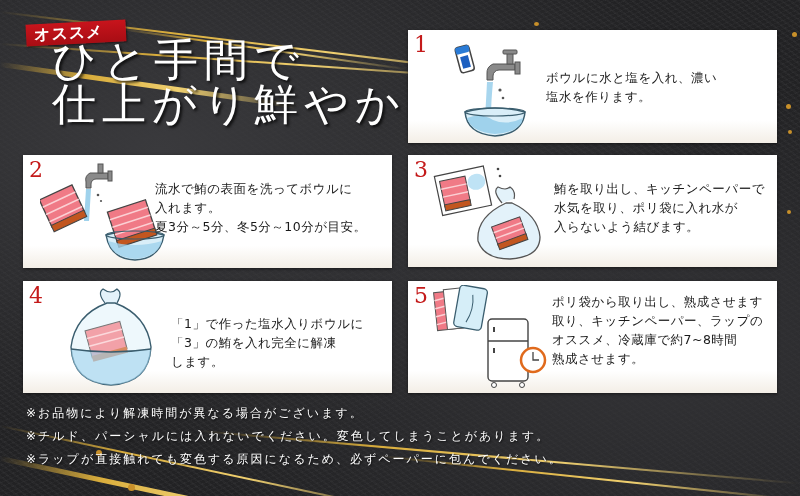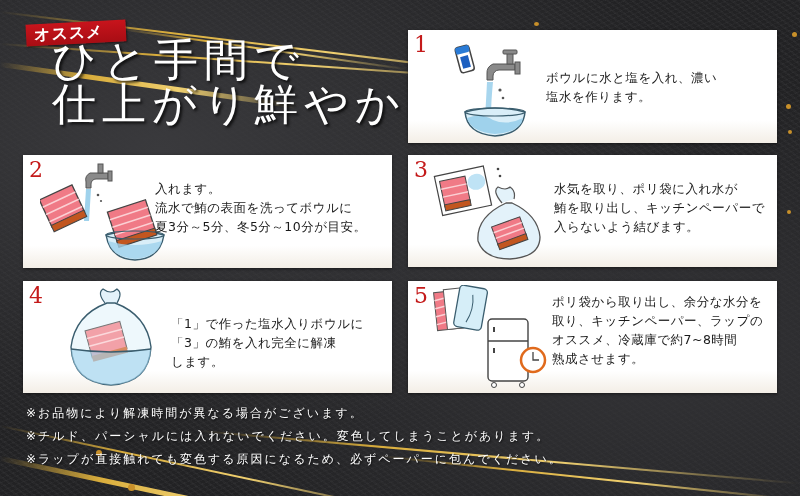--- a/index.html
+++ b/index.html
@@ -118,22 +118,22 @@
       <path d="M66 74 Q94 66 124 74 Q120 98 95 99 Q70 98 66 74z" fill="#d9eef8" stroke="#3a5d6e" stroke-width="1.4"></path>
       <g transform="rotate(-18 92 62)">
         <rect x="72" y="44" width="40" height="32" fill="#f07a86" stroke="#444" stroke-width="1.3"></rect>
         <path d="M72 52 h40 M72 60 h40 M72 68 h40" stroke="#fbd0d4" stroke-width="1.5"></path>
         <rect x="72" y="74" width="40" height="7" fill="#c2561f" stroke="#444"></rect>
       </g>
       <path d="M68 80 Q95 88 122 80 Q118 96 95 98 Q72 96 68 80z" fill="#9fd2ec" opacity=".8"></path>
       <ellipse cx="95" cy="74" rx="29" ry="4" fill="none" stroke="#3a5d6e" stroke-width="1.2"></ellipse>
     </svg>
     <div class="ctext" style="left:132px;top:24px;">
+      <span>流水で鮪の表面を洗ってボウルに</span>
       <span>入れます。</span>
-      <span>流水で鮪の表面を洗ってボウルに</span>
       <span>夏3分～5分、冬5分～10分が目安。</span>
     </div>
   </div>
 
   <div class="card" style="left:408px;top:155px;width:369px;height:112px;">
     <div class="num">3</div>
     <svg class="illus" style="left:24px;top:6px;" width="120" height="100" viewBox="0 0 120 100">
       <g transform="rotate(-12 30 30)">
         <rect x="6" y="10" width="50" height="40" fill="#fff" stroke="#444" stroke-width="1.2"></rect>
         <rect x="10" y="16" width="26" height="26" fill="#f07a86" stroke="#444"></rect>
@@ -145,22 +145,22 @@
         <circle cx="68" cy="15" r="1.3" fill="#444"></circle>
       <path d="M70 42 Q60 30 66 26 Q74 30 78 26 Q84 30 82 38" fill="#e3f2fa" stroke="#555" stroke-width="1.2"></path>
       <path d="M74 42 Q44 56 46 80 Q52 98 78 98 Q108 96 108 76 Q106 54 80 42z" fill="#e3f2fa" stroke="#555" stroke-width="1.3"></path>
       <g transform="rotate(-20 78 70)">
         <rect x="62" y="60" width="30" height="20" fill="#f07a86" stroke="#444"></rect>
         <path d="M62 66 h30 M62 72 h30" stroke="#fbd0d4" stroke-width="1.5"></path>
         <rect x="62" y="78" width="30" height="6" fill="#c2561f" stroke="#444"></rect>
       </g>
     </svg>
     <div class="ctext" style="left:146px;top:24px;">
+      <span>鮪を取り出し、キッチンペーパーで</span>
       <span>水気を取り、ポリ袋に入れ水が</span>
-      <span>鮪を取り出し、キッチンペーパーで</span>
       <span>入らないよう結びます。</span>
     </div>
   </div>
 
   <div class="card" style="left:23px;top:281px;width:369px;height:112px;">
     <div class="num">4</div>
     <svg class="illus" style="left:38px;top:4px;" width="100" height="104" viewBox="0 0 100 104">
       <path d="M44 18 Q36 8 42 4 Q50 10 56 4 Q62 8 56 18" fill="#e3f2fa" stroke="#3a5d6e" stroke-width="1.2"></path>
       <path d="M46 18 Q14 30 10 62 Q12 98 50 100 Q88 98 90 62 Q86 30 54 18z" fill="#eef8fc" stroke="#3a5d6e" stroke-width="1.4"></path>
       <g transform="rotate(-15 48 58)">
@@ -193,21 +193,21 @@
       <rect x="56" y="34" width="40" height="62" rx="4" fill="#fff" stroke="#444" stroke-width="1.4"></rect>
       <line x1="56" y1="56" x2="96" y2="56" stroke="#444" stroke-width="1.4"></line>
       <rect x="61" y="42" width="2" height="5" fill="#444"></rect>
         <rect x="61" y="63" width="2" height="5" fill="#444"></rect>
       <circle cx="62" cy="100" r="2.5" fill="#fff" stroke="#444"></circle>
         <circle cx="90" cy="100" r="2.5" fill="#fff" stroke="#444"></circle>
       <circle cx="101" cy="75" r="12" fill="#fff" stroke="#e06a1c" stroke-width="2.5"></circle>
       <path d="M101 67 v8 h6" fill="none" stroke="#444" stroke-width="1.3"></path>
     </svg>
     <div class="ctext" style="left:144px;top:11px;">
-      <span>ポリ袋から取り出し、余分な水分を</span>
+      <span>ポリ袋から取り出し、熟成させます</span>
       <span>取り、キッチンペーパー、ラップの</span>
       <span>オススメ、冷蔵庫で約7~8時間</span>
       <span>熟成させます。</span>
     </div>
   </div>
 
   <div class="notes">
     <span>※お品物により解凍時間が異なる場合がございます。</span>
     <span>※チルド、パーシャルには入れないでください。変色してしまうことがあります。</span>
     <span>※ラップが直接触れても変色する原因になるため、必ずペーパーに包んでください。</span>

